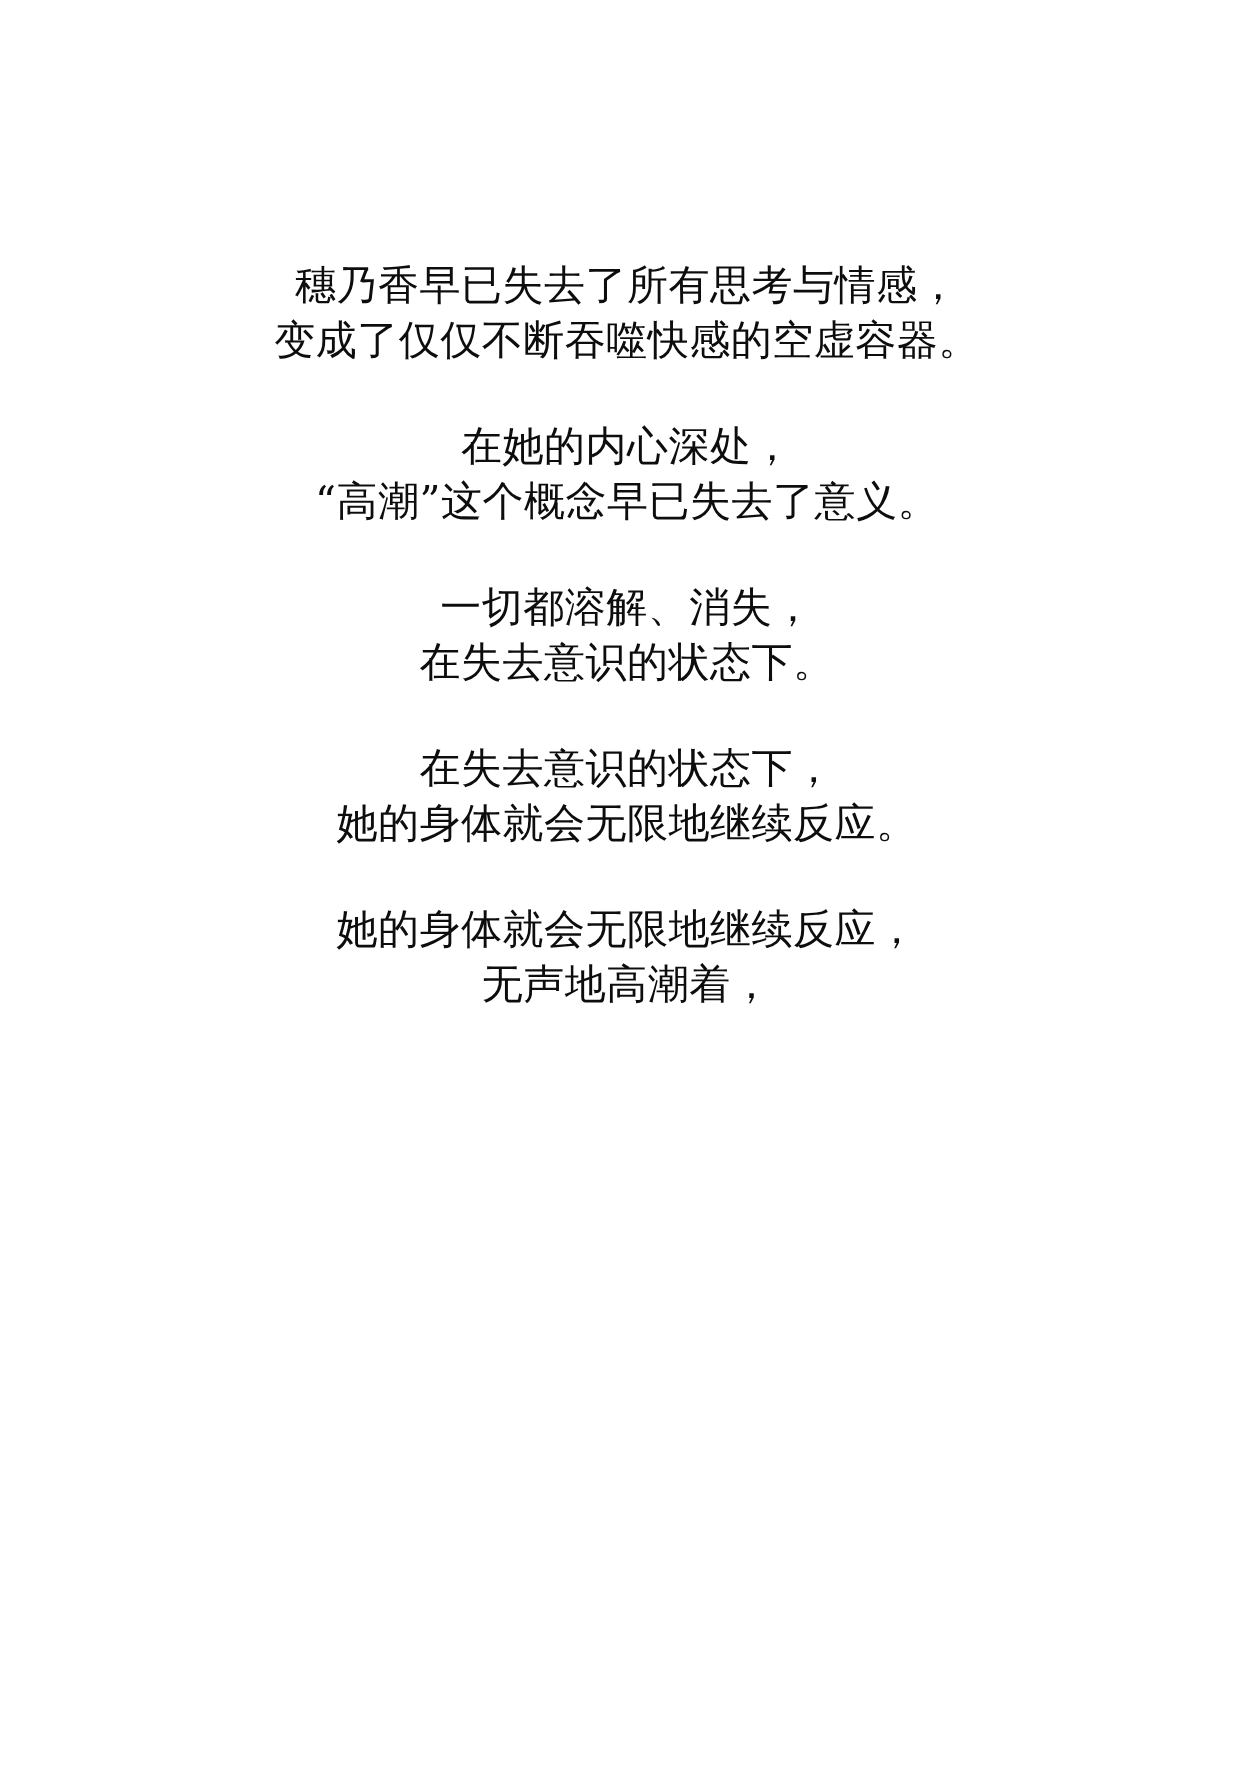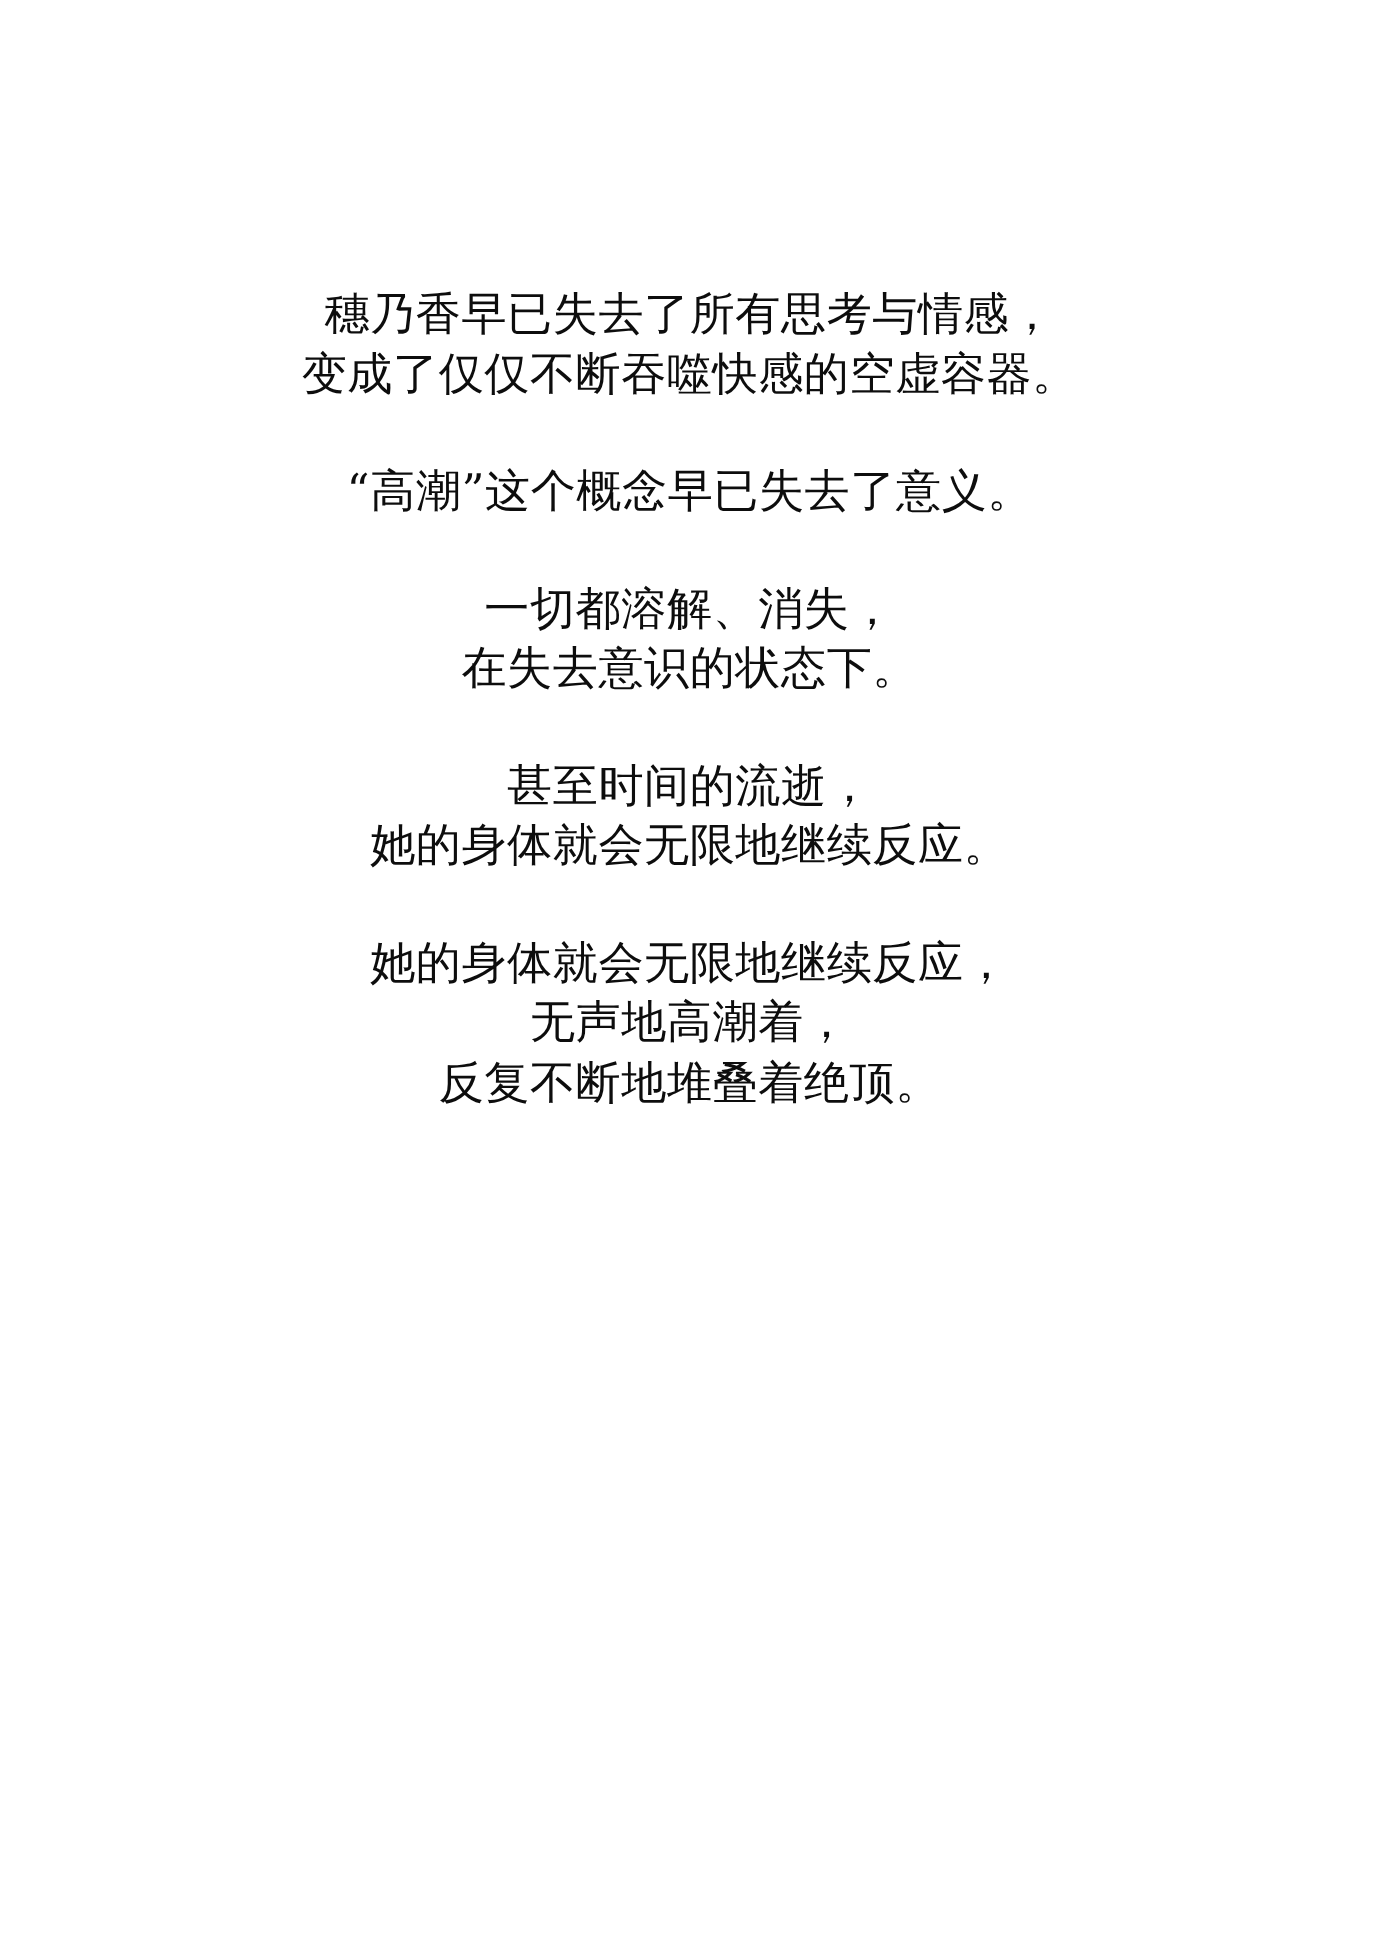--- a/index.html
+++ b/index.html
@@ -50,33 +50,33 @@
 
 <div class="page">
   <div class="text-body">
 
     <div class="stanza">
       <div class="line">穗乃香早已失去了所有思考与情感，</div>
       <div class="line">变成了仅仅不断吞噬快感的空虚容器。</div>
     </div>
 
     <div class="stanza">
+      <div class="line">在她的内心深处，</div>
       <div class="line">“高潮”这个概念早已失去了意义。</div>
     </div>
 
     <div class="stanza">
       <div class="line">一切都溶解、消失，</div>
       <div class="line">在失去意识的状态下。</div>
     </div>
 
     <div class="stanza">
-      <div class="line">甚至时间的流逝，</div>
+      <div class="line">在失去意识的状态下，</div>
       <div class="line">她的身体就会无限地继续反应。</div>
     </div>
 
     <div class="stanza">
       <div class="line">她的身体就会无限地继续反应，</div>
       <div class="line">无声地高潮着，</div>
-      <div class="line">反复不断地堆叠着绝顶。</div>
     </div>
 
   </div>
 </div>
 
 </body></html>

